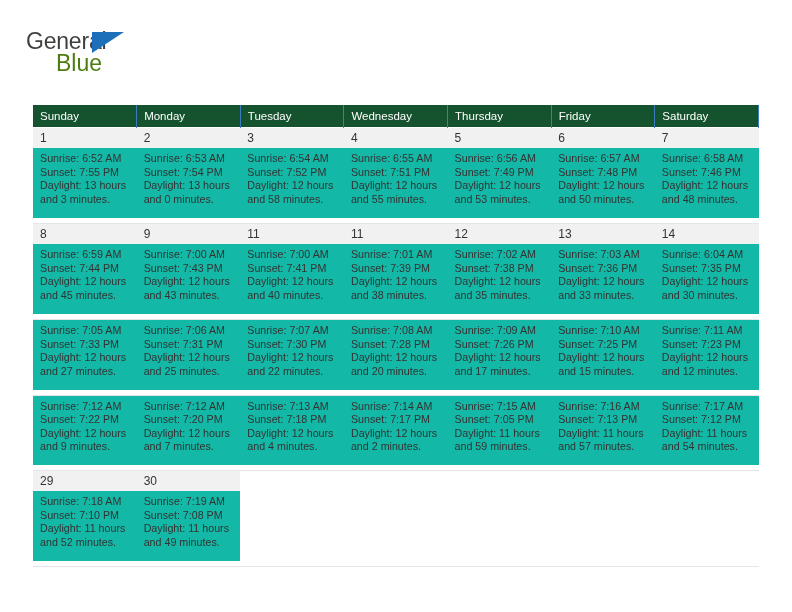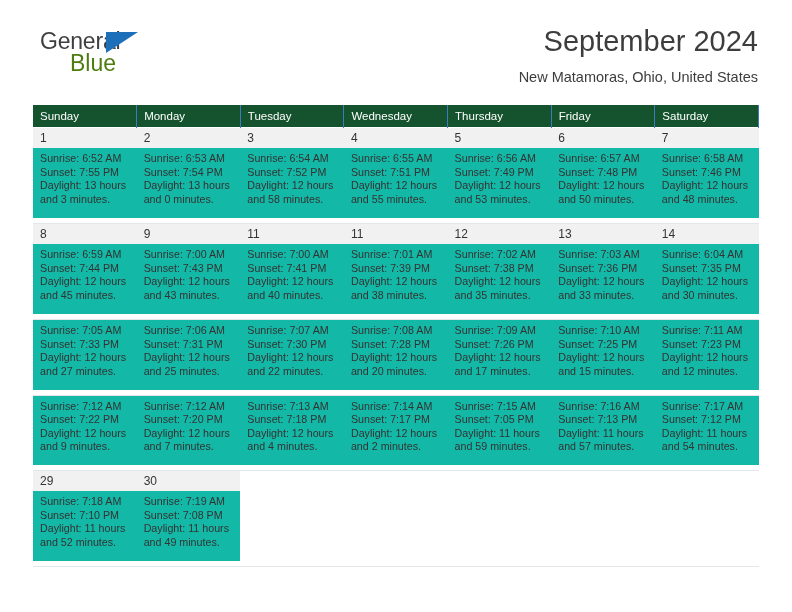--- a/index.html
+++ b/index.html
@@ -23,21 +23,21 @@
 
   
   .top {
     position: relative;
     height: 72px;
     padding: 22px 33px 0 33px;
     box-sizing: border-box;
   }
   .logo {
     position: absolute;
-    left: 40px;
+    left: 26px;
     top: 30px;
     width: 200px;
     height: 52px;
     line-height: 1;
     user-select: none;
   }
   .logo-general {
     position: absolute;
     left: 0;
     top: 0;
@@ -145,24 +145,20 @@
 <div class="page">
 
   <div class="top">
 
     <div class="logo">
       <span class="logo-general">General</span>
       <span class="logo-tri"></span>
       <span class="logo-blue">Blue</span>
     </div>
 
-    <div class="title-wrap">
-      <h1 class="cal-title">September 2024</h1>
-      <div class="cal-subtitle">New Matamoras, Ohio, United States</div>
-    </div>
 
   </div>
 
   <table class="calendar">
     <thead>
       <tr>
         <th>Sunday</th>
         <th>Monday</th>
         <th>Tuesday</th>
         <th>Wednesday</th>

